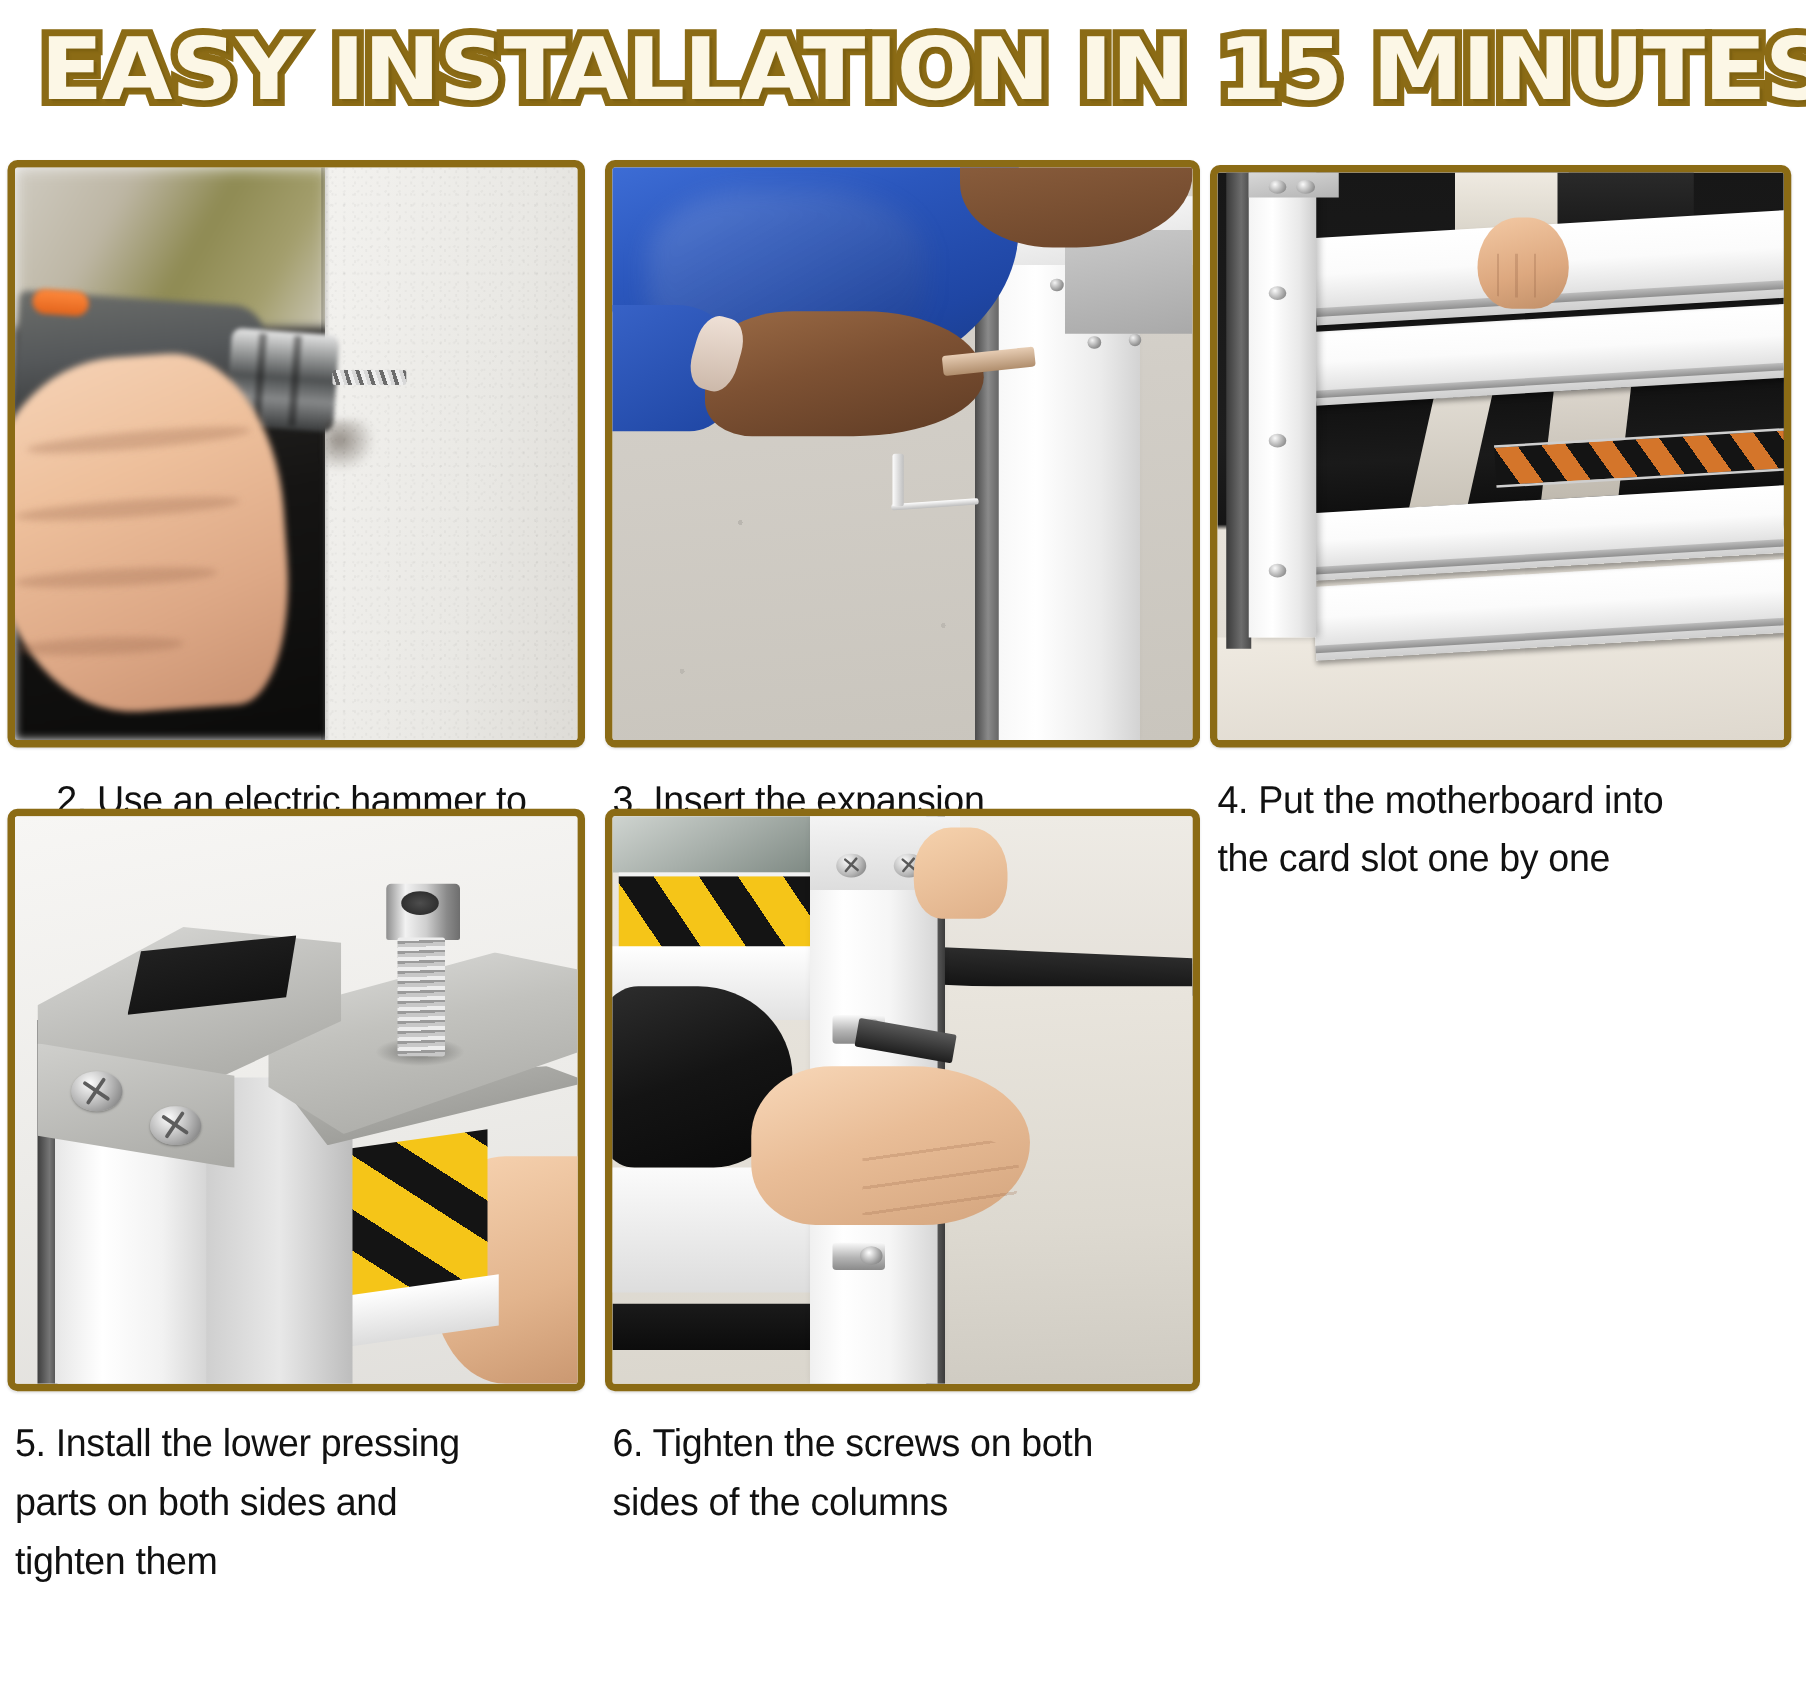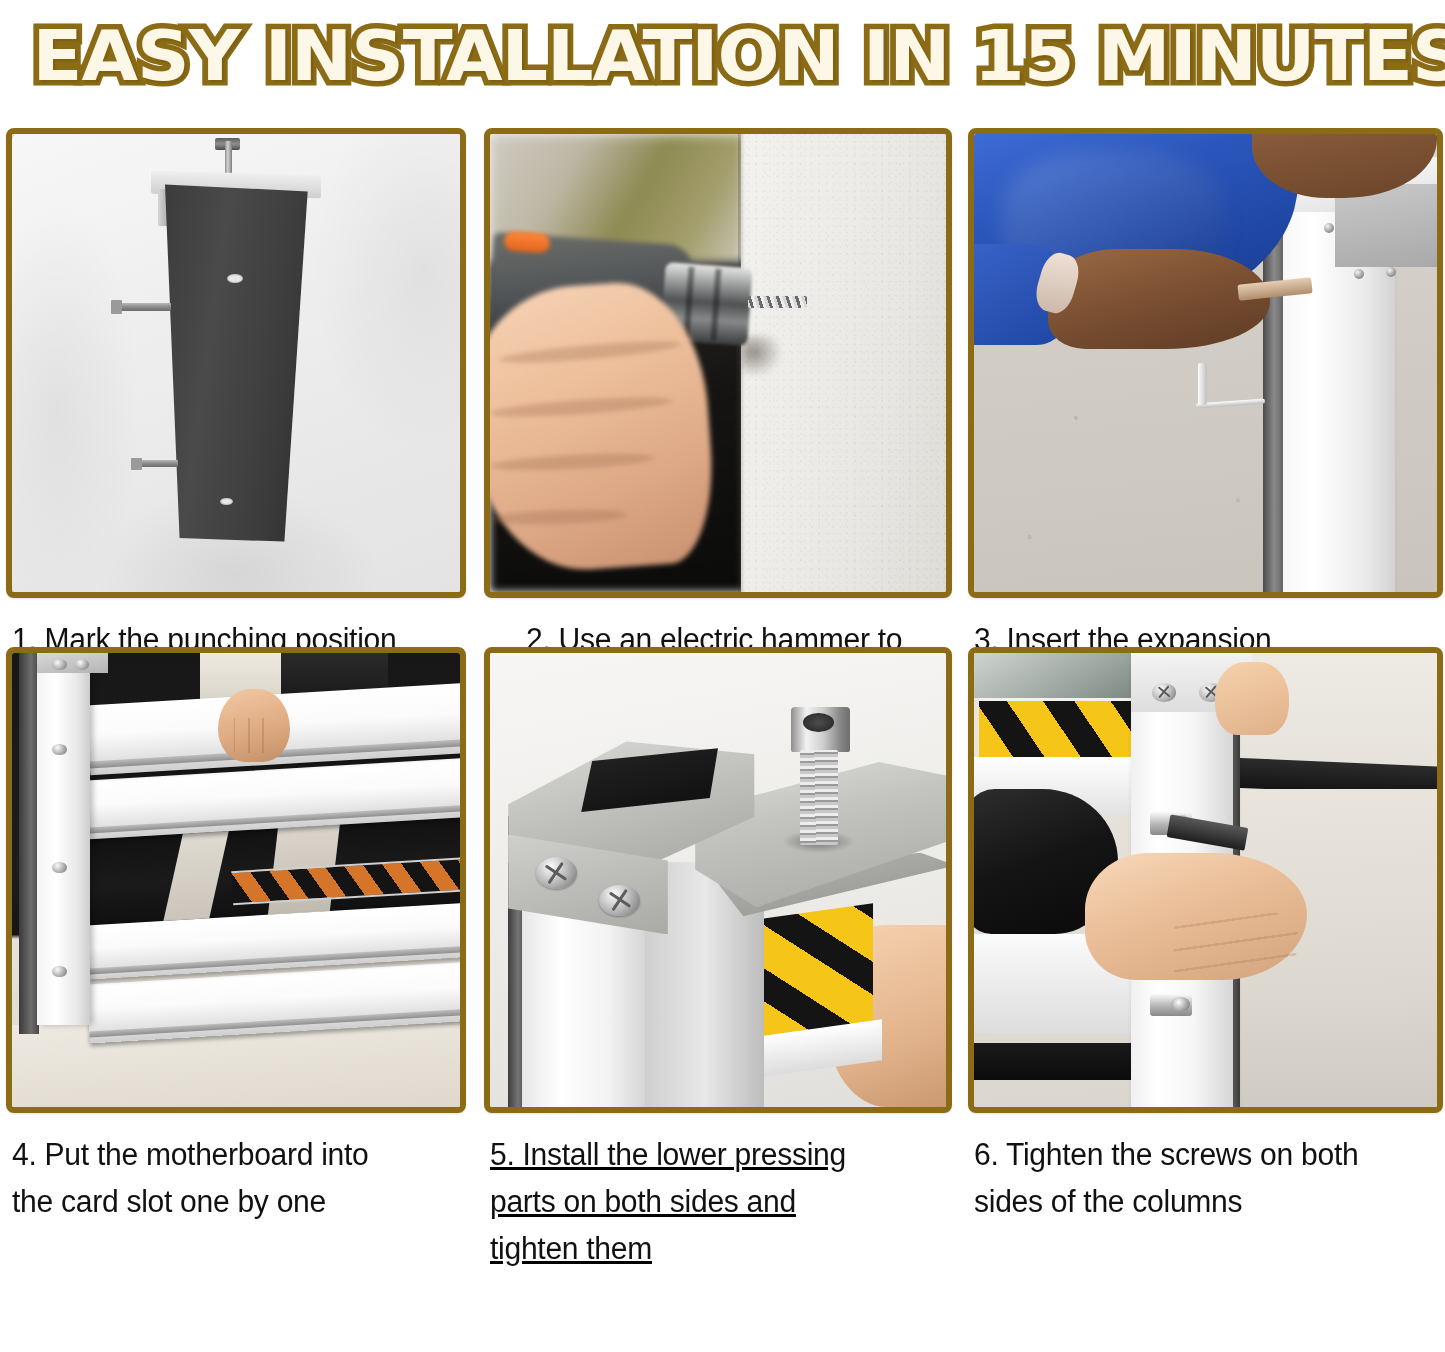--- a/index.html
+++ b/index.html
@@ -66,21 +66,21 @@
   }
   .cell {
     position: relative;
     box-sizing: border-box;
     padding: 0;
   }
   .cell.c1 { padding: 16px 12px 0 6px; }
   .cell.c2 { padding: 16px 10px 0 6px; text-align: center; }
   .cell.c3 { padding: 16px 2px 0 6px; }
   .cell.c4 { padding: 20px 12px 0 6px; }
-  .cell.c5 { padding: 20px 10px 0 6px; text-decoration: underline; }
+  .cell.c5 { padding: 20px 10px 0 6px; }
   .cell.c6 { padding: 20px 2px 0 6px; }
 
   .photo-frame {
     box-sizing: border-box;
     width: 100%;
     border: 6px solid #8B6B15;
     border-radius: 8px;
     overflow: hidden;
     position: relative;
     background: #f2f2f2;
@@ -651,39 +651,20 @@
 <body>
 
 <div class="page">
 
   <div class="title-bar">
     <div class="title-text">EASY INSTALLATION IN 15 MINUTES</div>
   </div>
 
   <div class="grid">
 
-    <div class="cell c1">
-      <div class="photo-frame tall">
-        <div class="photo">
-          <div class="p1-bg"></div>
-          <div class="p1-bolthead"></div>
-          <div class="p1-bolt"></div>
-          <div class="p1-cap"></div>
-          <div class="p1-edge"></div>
-          <div class="p1-plate"></div>
-          <div class="p1-hole h1"></div>
-          <div class="p1-hole h2"></div>
-          <div class="p1-pin a"></div>
-          <div class="p1-pinc a"></div>
-          <div class="p1-pin b"></div>
-          <div class="p1-pinc b"></div>
-        </div>
-      </div>
-      <div class="caption">1. Mark the punching position</div>
-    </div>
 
     <div class="cell c2">
       <div class="photo-frame tall">
         <div class="photo">
           <div class="p2-bg-top"></div>
           <div class="p2-bg-bot"></div>
           <div class="p2-wall"></div>
           <div class="p2-wall-edge"></div>
           <div class="p2-drillbody"></div>
           <div class="p2-orange"></div>

